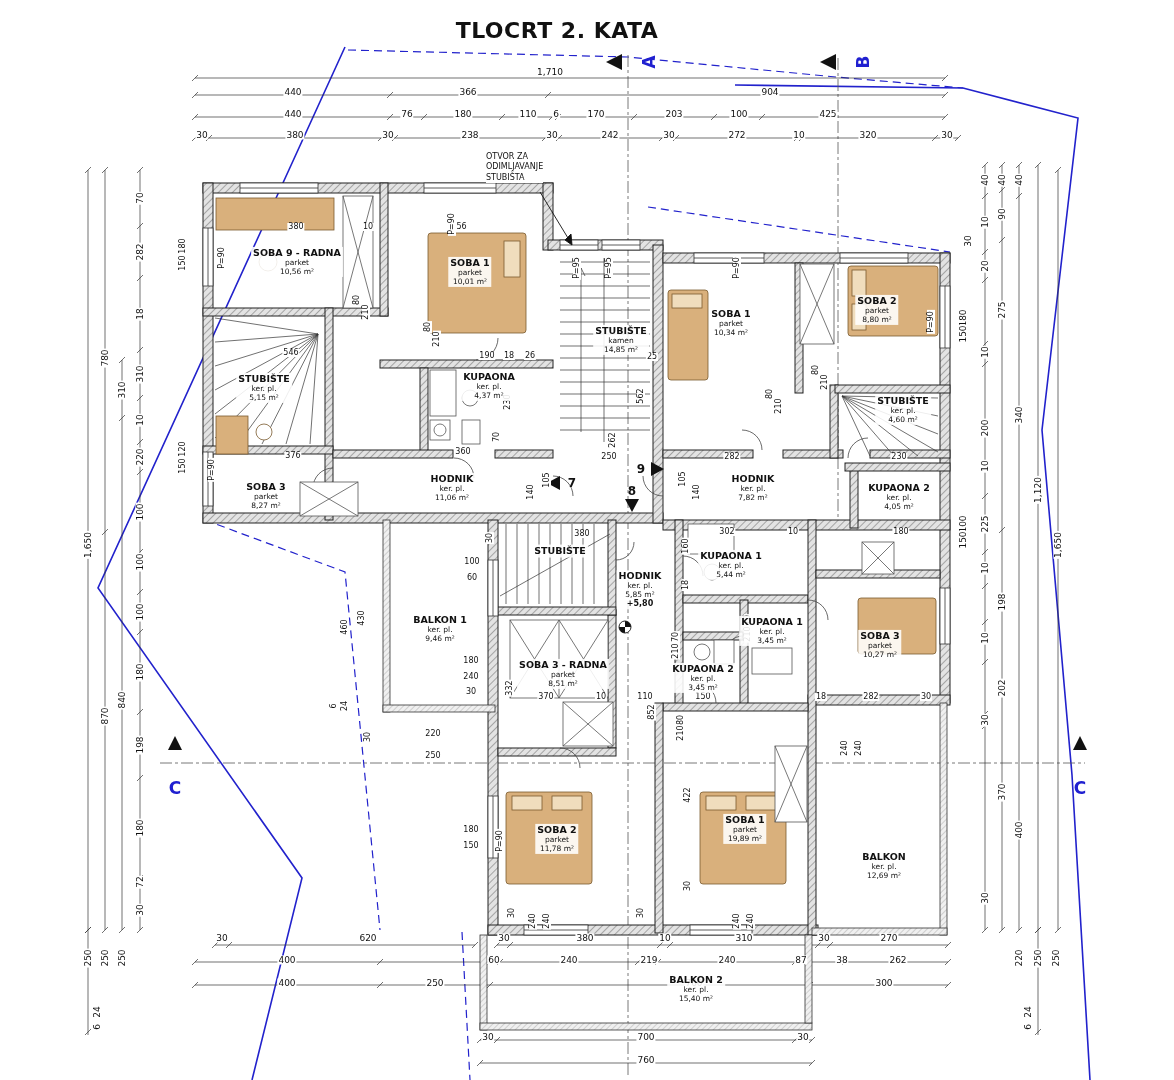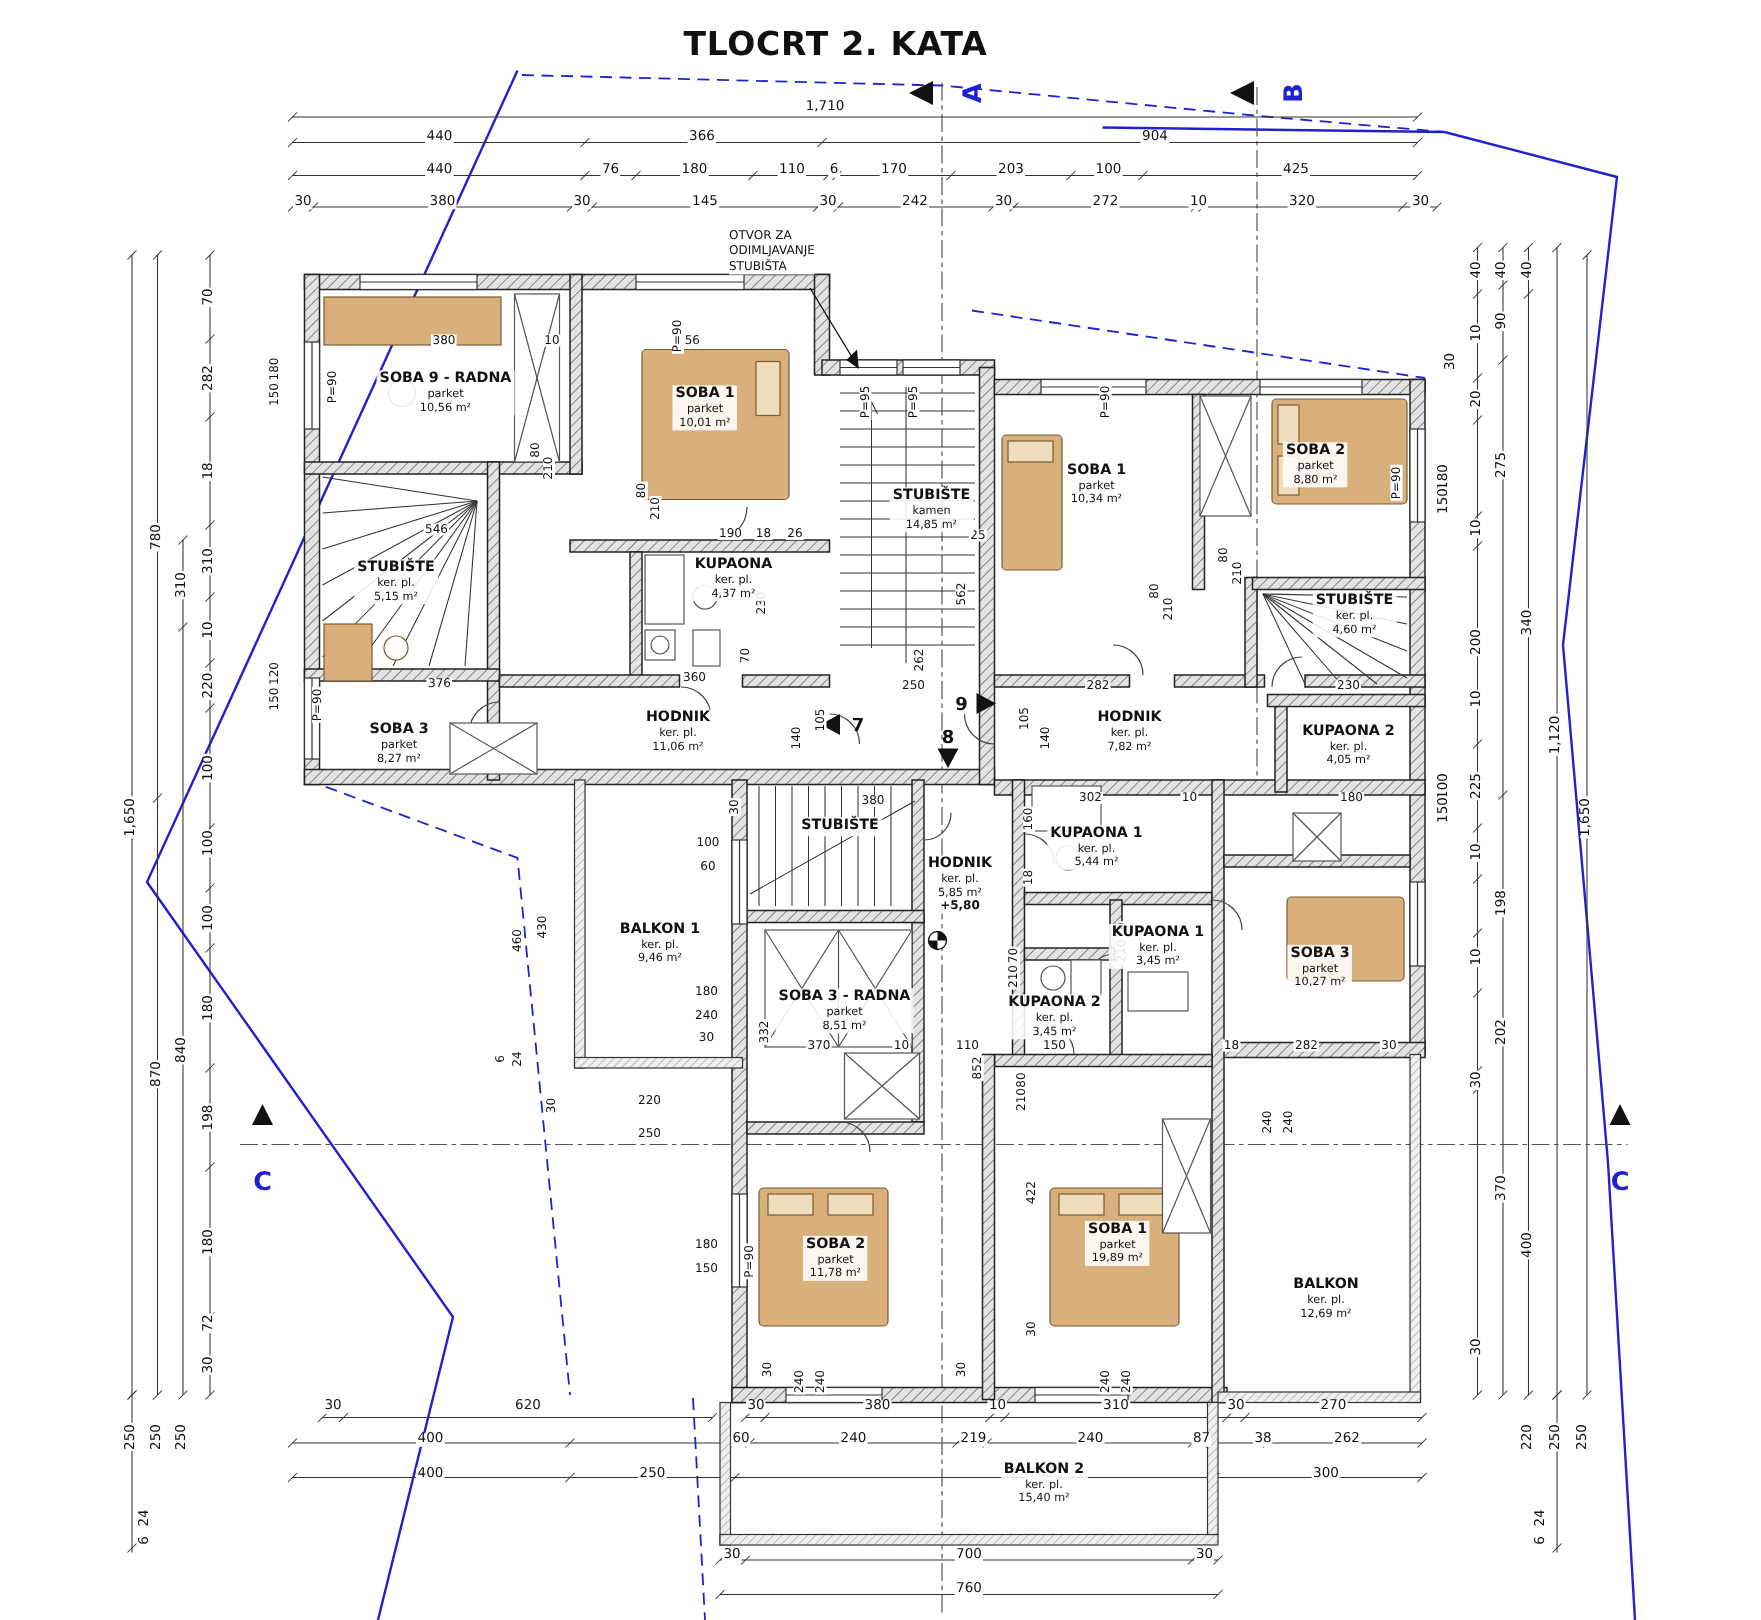--- a/index.html
+++ b/index.html
@@ -453,34 +453,34 @@
       <div class="dim" style="left: 468px; top: 92px;">366</div>
       <div class="dim" style="left: 770px; top: 92px;">904</div>
       <div class="dim" style="left: 293px; top: 114px;">440</div>
       <div class="dim" style="left: 407px; top: 114px;">76</div>
       <div class="dim" style="left: 463px; top: 114px;">180</div>
       <div class="dim" style="left: 528px; top: 114px;">110</div>
       <div class="dim" style="left: 556px; top: 114px;">6</div>
       <div class="dim" style="left: 596px; top: 114px;">170</div>
       <div class="dim" style="left: 674px; top: 114px;">203</div>
       <div class="dim" style="left: 739px; top: 114px;">100</div>
-      <div class="dim" style="left: 864px; top: 114px;">425</div>
+      <div class="dim" style="left: 828px; top: 114px;">425</div>
       <div class="dim" style="left: 202px; top: 135px;">30</div>
       <div class="dim" style="left: 295px; top: 135px;">380</div>
       <div class="dim" style="left: 388px; top: 135px;">30</div>
-      <div class="dim" style="left: 470px; top: 135px;">145</div>
+      <div class="dim" style="left: 470px; top: 135px;">238</div>
       <div class="dim" style="left: 552px; top: 135px;">30</div>
       <div class="dim" style="left: 610px; top: 135px;">242</div>
       <div class="dim" style="left: 669px; top: 135px;">30</div>
       <div class="dim" style="left: 737px; top: 135px;">272</div>
       <div class="dim" style="left: 799px; top: 135px;">10</div>
       <div class="dim" style="left: 868px; top: 135px;">320</div>
       <div class="dim" style="left: 947px; top: 135px;">30</div>
       <div class="dim" style="left: 222px; top: 938px;">30</div>
-      <div class="dim" style="left: 352px; top: 938px;">620</div>
+      <div class="dim" style="left: 368px; top: 938px;">620</div>
       <div class="dim" style="left: 504px; top: 938px;">30</div>
       <div class="dim" style="left: 585px; top: 938px;">380</div>
       <div class="dim" style="left: 665px; top: 938px;">10</div>
       <div class="dim" style="left: 744px; top: 938px;">310</div>
       <div class="dim" style="left: 824px; top: 938px;">30</div>
       <div class="dim" style="left: 889px; top: 938px;">270</div>
       <div class="dim" style="left: 287px; top: 960px;">400</div>
       <div class="dim" style="left: 494px; top: 960px;">60</div>
       <div class="dim" style="left: 569px; top: 960px;">240</div>
       <div class="dim" style="left: 649px; top: 960px;">219</div>

